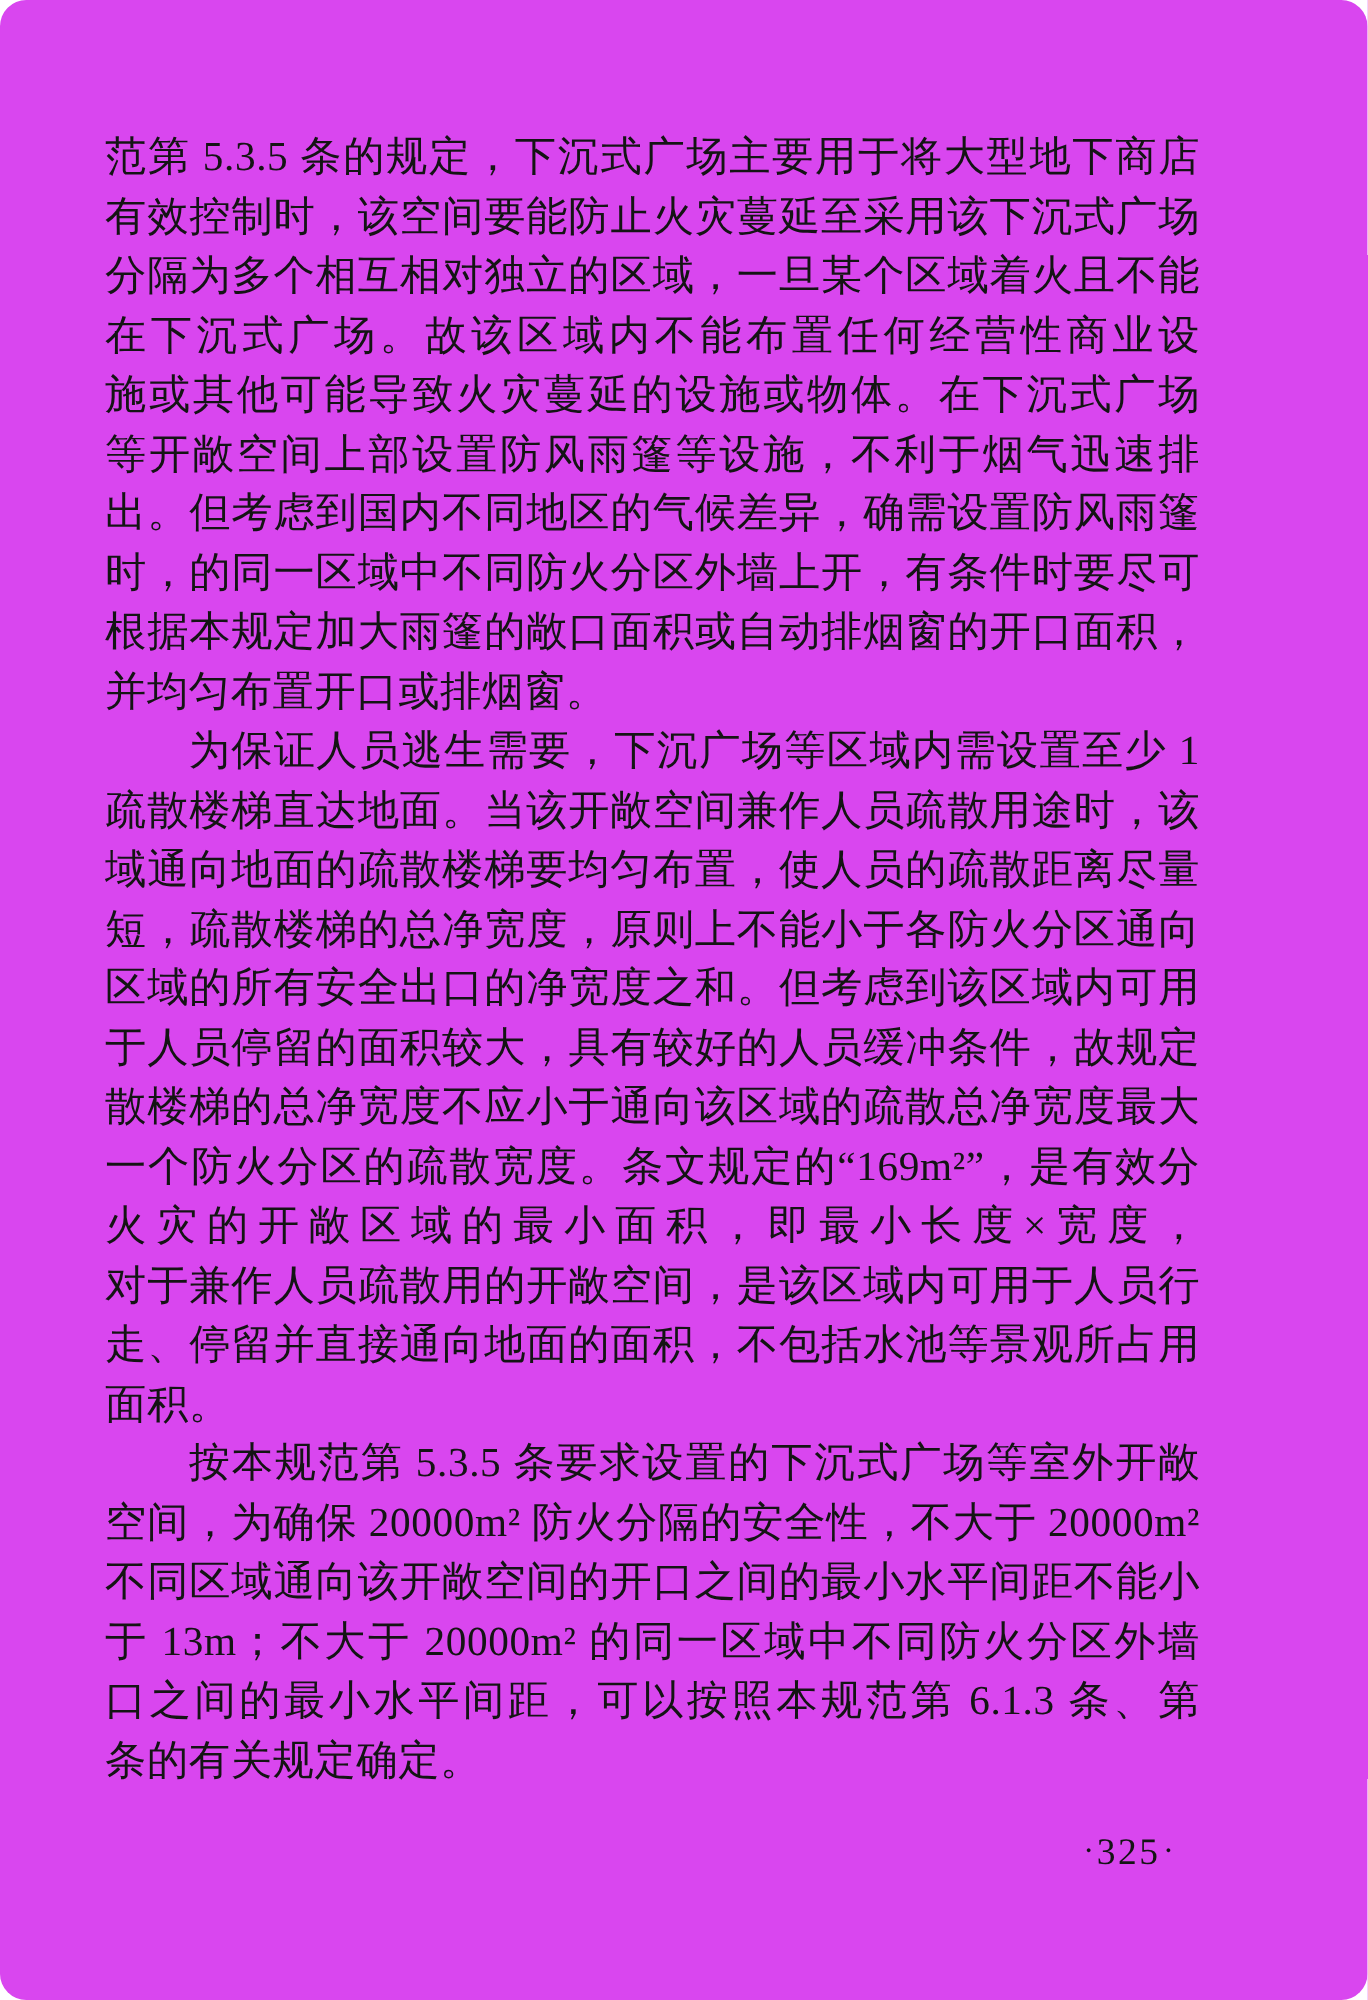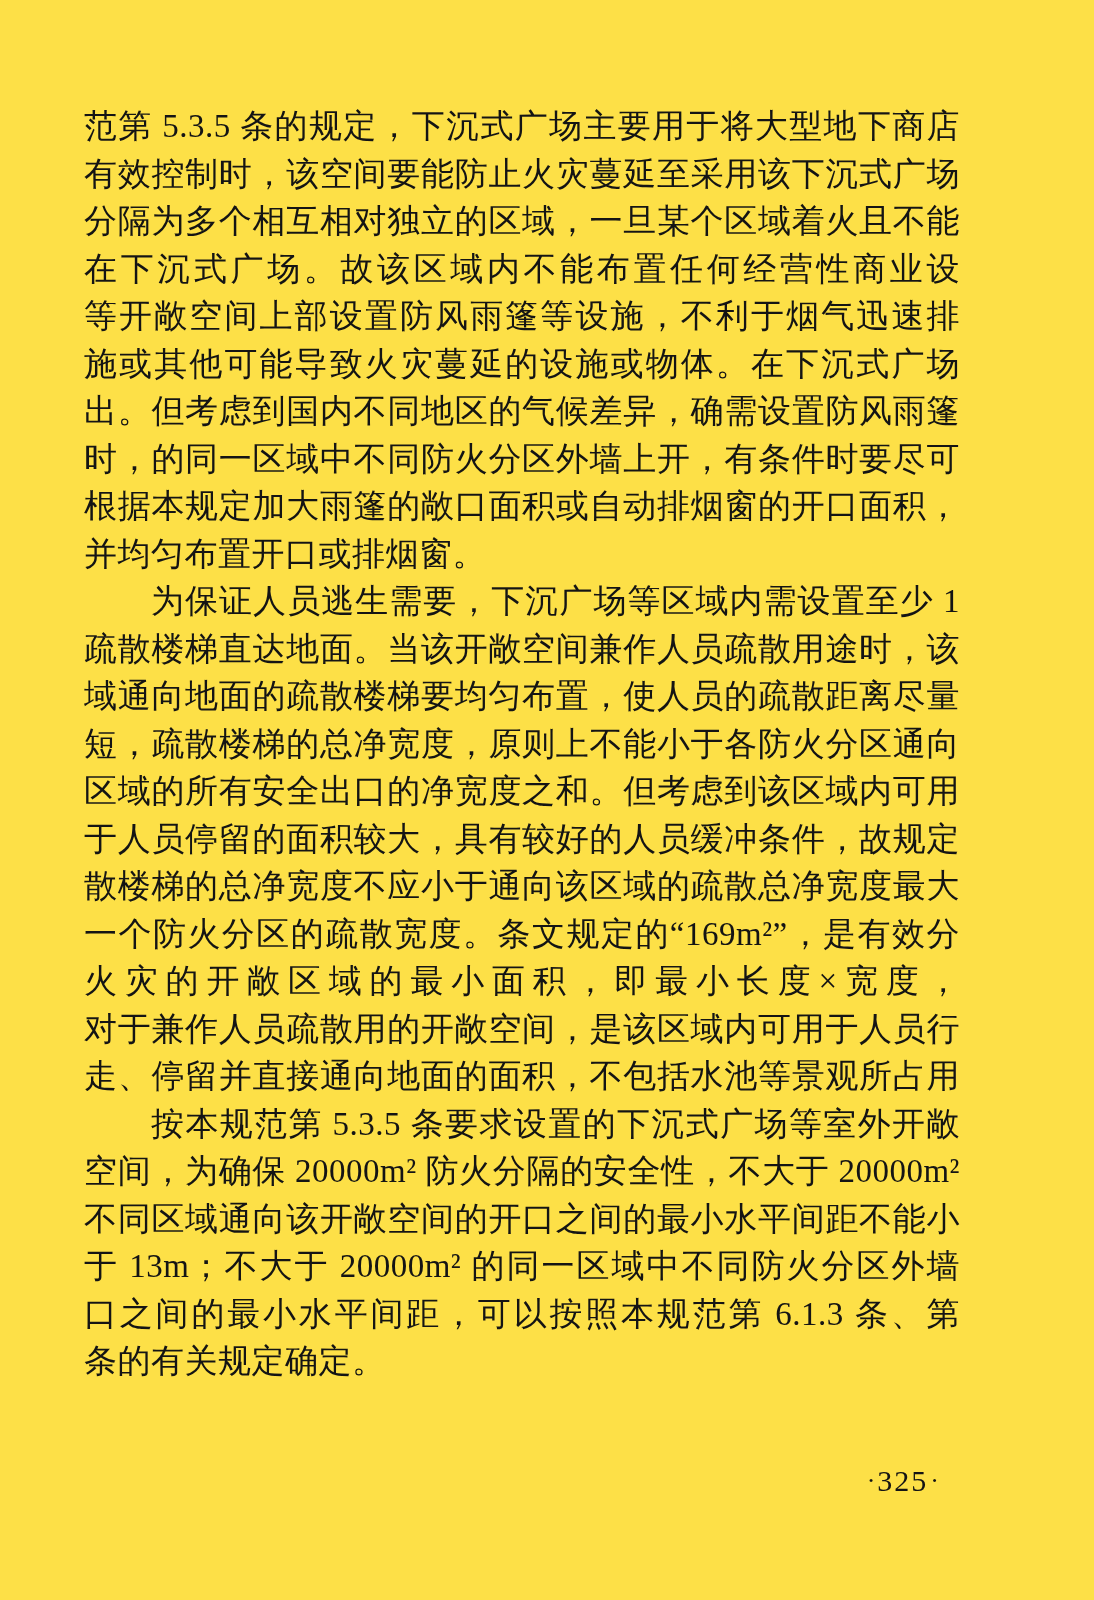--- a/index.html
+++ b/index.html
@@ -4,24 +4,25 @@
 <style>
   html, body {
     margin: 0;
     padding: 0;
     background: #ffffff;
   }
   .page {
     position: relative;
     width: 1094px;
     height: 1600px;
-    background: #fde047;
+    background: #d946ef;
     color: #141414;
     font-family: "Liberation Serif", "DejaVu Serif", serif;
     overflow: hidden;
+    border-radius: 21px;
   }
   .text-block {
     position: absolute;
     left: 84px;
     top: 103px;
     width: 876px;
     font-size: 33px;
     line-height: 47.5px;
     letter-spacing: 0.5px;
   }
@@ -59,37 +60,38 @@
 </head>
 <body>
 
 <div class="page">
 
   <div class="text-block" id="text-block">
       <div class="line">范第 5.3.5 条的规定，下沉式广场主要用于将大型地下商店</div>
       <div class="line">有效控制时，该空间要能防止火灾蔓延至采用该下沉式广场</div>
       <div class="line">分隔为多个相互相对独立的区域，一旦某个区域着火且不能</div>
       <div class="line">在下沉式广场。故该区域内不能布置任何经营性商业设</div>
+      <div class="line">施或其他可能导致火灾蔓延的设施或物体。在下沉式广场</div>
       <div class="line">等开敞空间上部设置防风雨篷等设施，不利于烟气迅速排</div>
-      <div class="line">施或其他可能导致火灾蔓延的设施或物体。在下沉式广场</div>
       <div class="line">出。但考虑到国内不同地区的气候差异，确需设置防风雨篷</div>
       <div class="line">时，的同一区域中不同防火分区外墙上开，有条件时要尽可能</div>
       <div class="line">根据本规定加大雨篷的敞口面积或自动排烟窗的开口面积，</div>
       <div class="line last">并均匀布置开口或排烟窗。</div>
       <div class="line indent">为保证人员逃生需要，下沉广场等区域内需设置至少 1 部</div>
       <div class="line">疏散楼梯直达地面。当该开敞空间兼作人员疏散用途时，该区</div>
       <div class="line">域通向地面的疏散楼梯要均匀布置，使人员的疏散距离尽量</div>
       <div class="line">短，疏散楼梯的总净宽度，原则上不能小于各防火分区通向该</div>
       <div class="line">区域的所有安全出口的净宽度之和。但考虑到该区域内可用</div>
       <div class="line">于人员停留的面积较大，具有较好的人员缓冲条件，故规定疏</div>
       <div class="line">散楼梯的总净宽度不应小于通向该区域的疏散总净宽度最大</div>
       <div class="line">一个防火分区的疏散宽度。条文规定的“169m²”，是有效分隔</div>
       <div class="line">火灾的开敞区域的最小面积，即最小长度×宽度，13m×13m。</div>
       <div class="line">对于兼作人员疏散用的开敞空间，是该区域内可用于人员行</div>
       <div class="line">走、停留并直接通向地面的面积，不包括水池等景观所占用的</div>
+      <div class="line last">面积。</div>
       <div class="line indent">按本规范第 5.3.5 条要求设置的下沉式广场等室外开敞</div>
       <div class="line">空间，为确保 20000m² 防火分隔的安全性，不大于 20000m² 的</div>
       <div class="line">不同区域通向该开敞空间的开口之间的最小水平间距不能小</div>
       <div class="line">于 13m；不大于 20000m² 的同一区域中不同防火分区外墙上开</div>
       <div class="line">口之间的最小水平间距，可以按照本规范第 6.1.3 条、第 6.1.4</div>
       <div class="line last">条的有关规定确定。</div>
     </div>
 
   <div class="footer"><span class="dot">·</span><span class="num">325</span><span class="dot">·</span></div>
 

